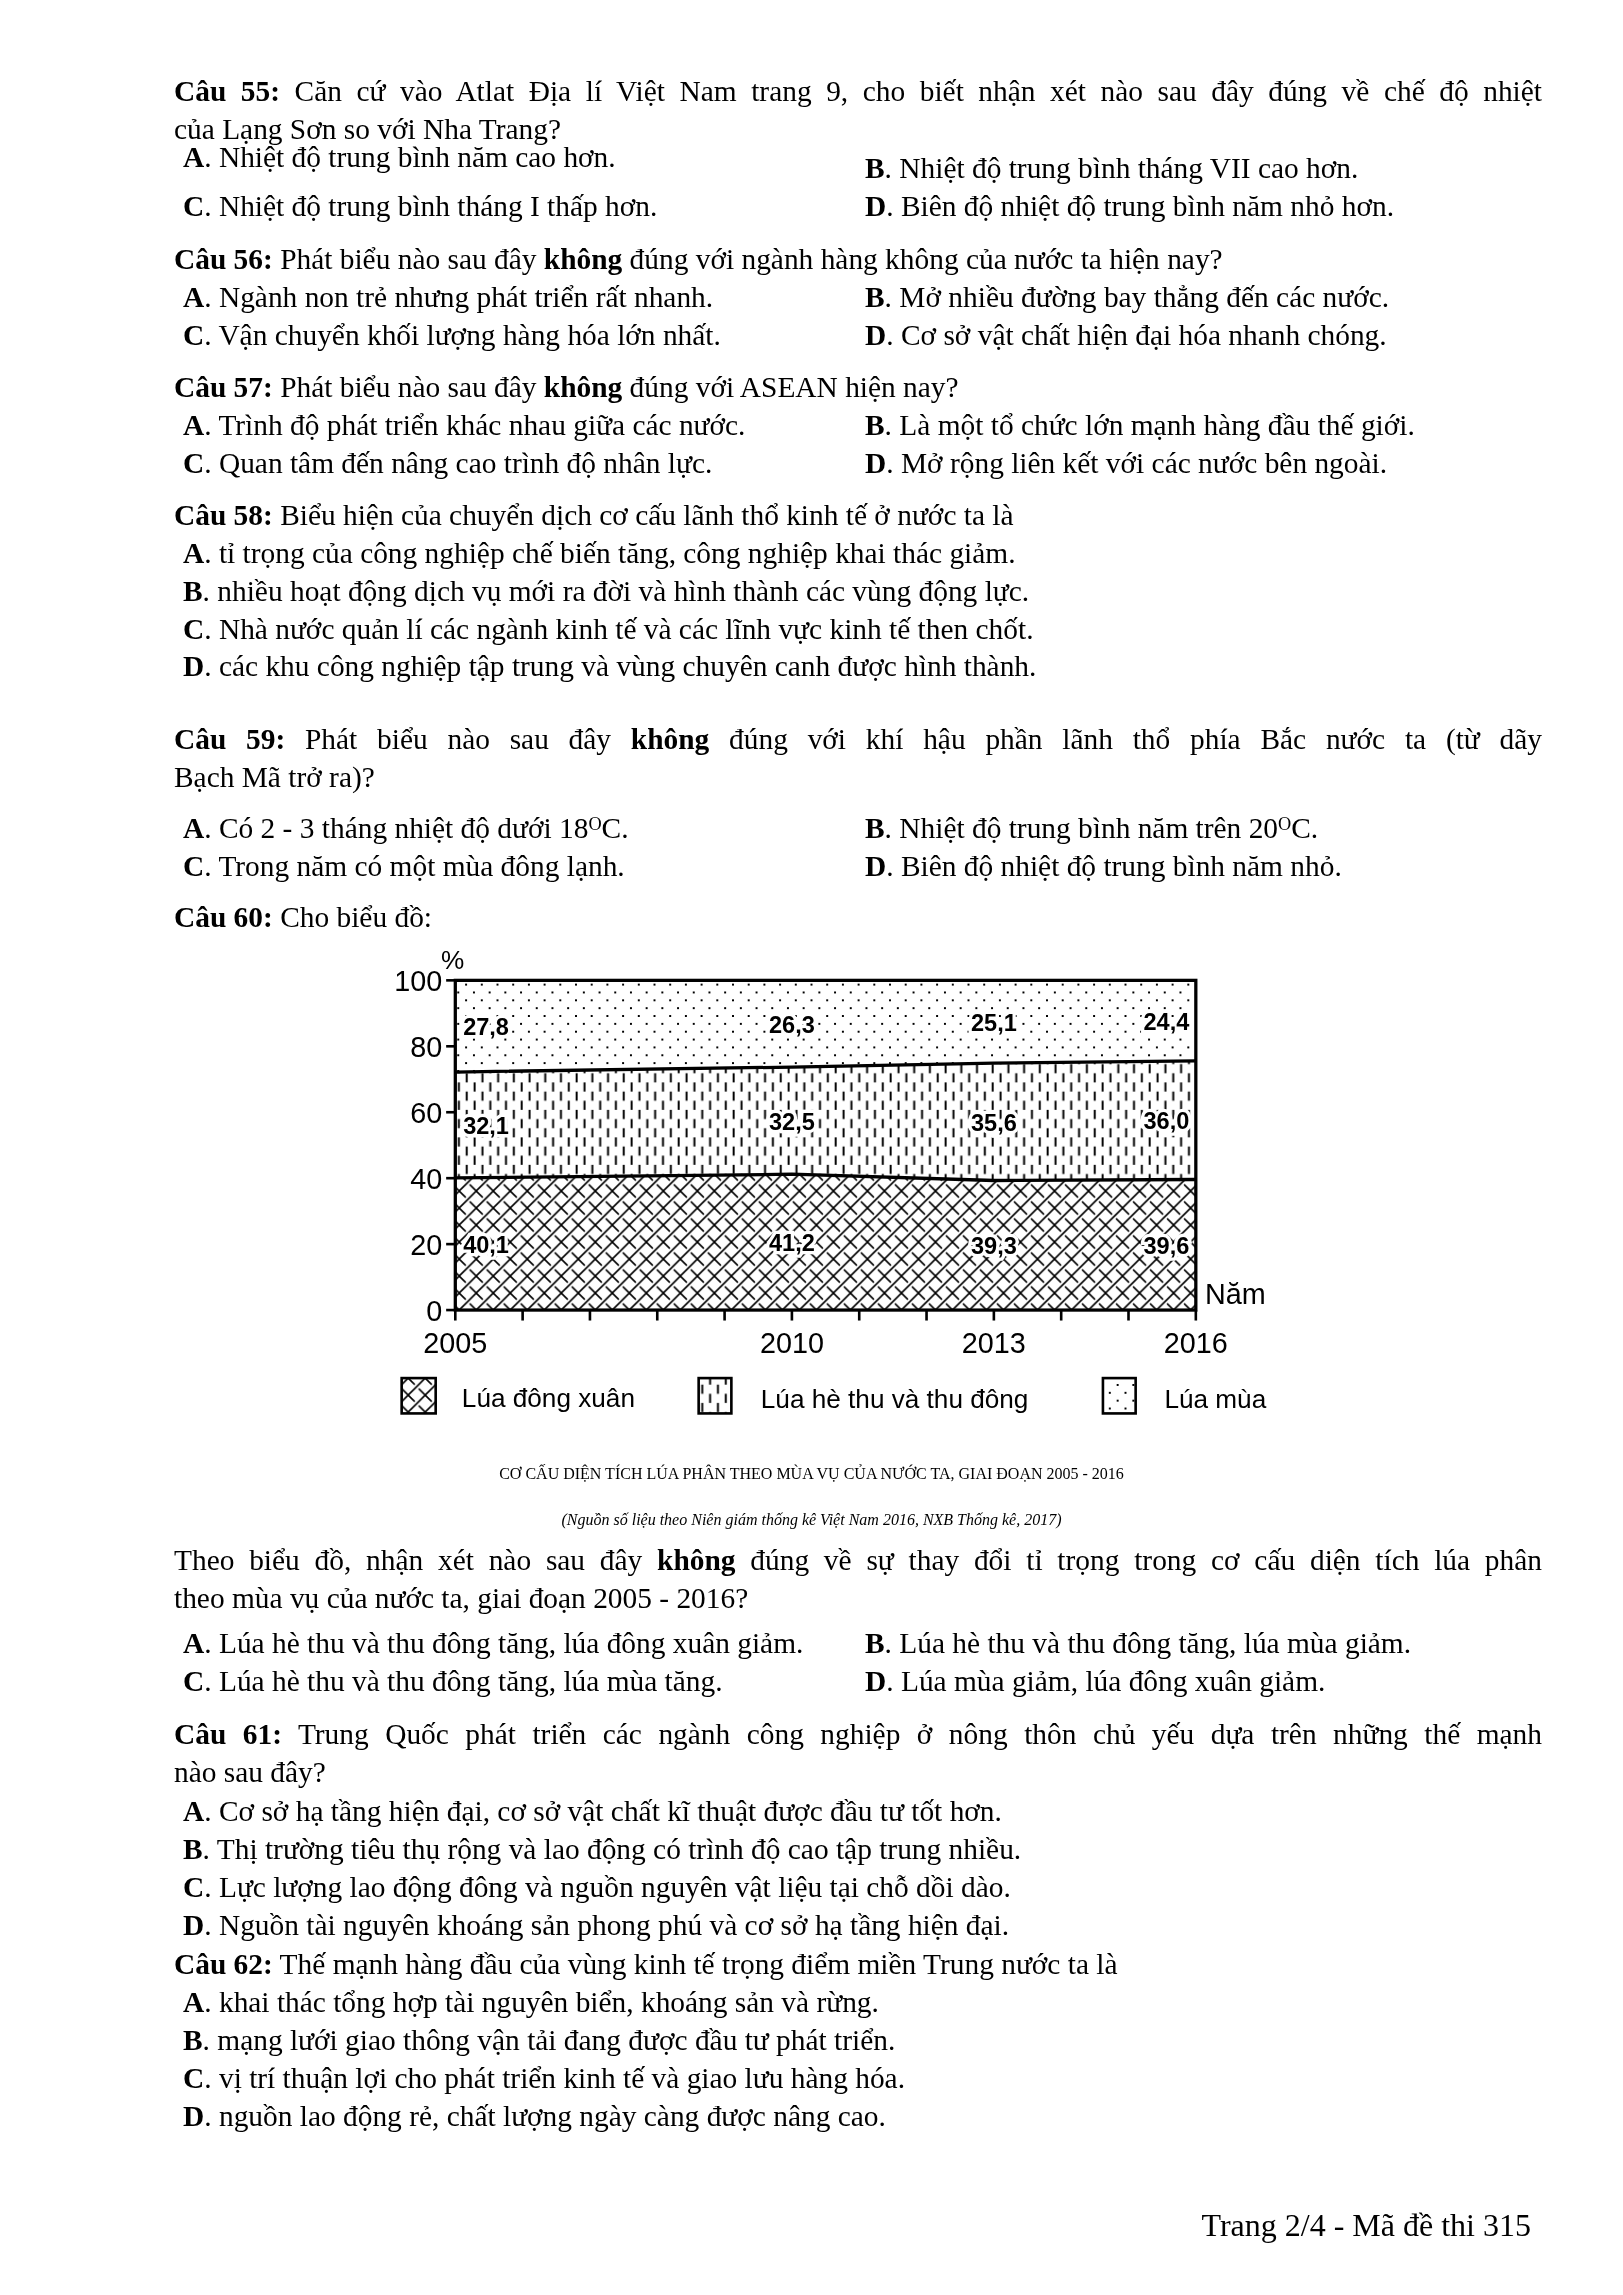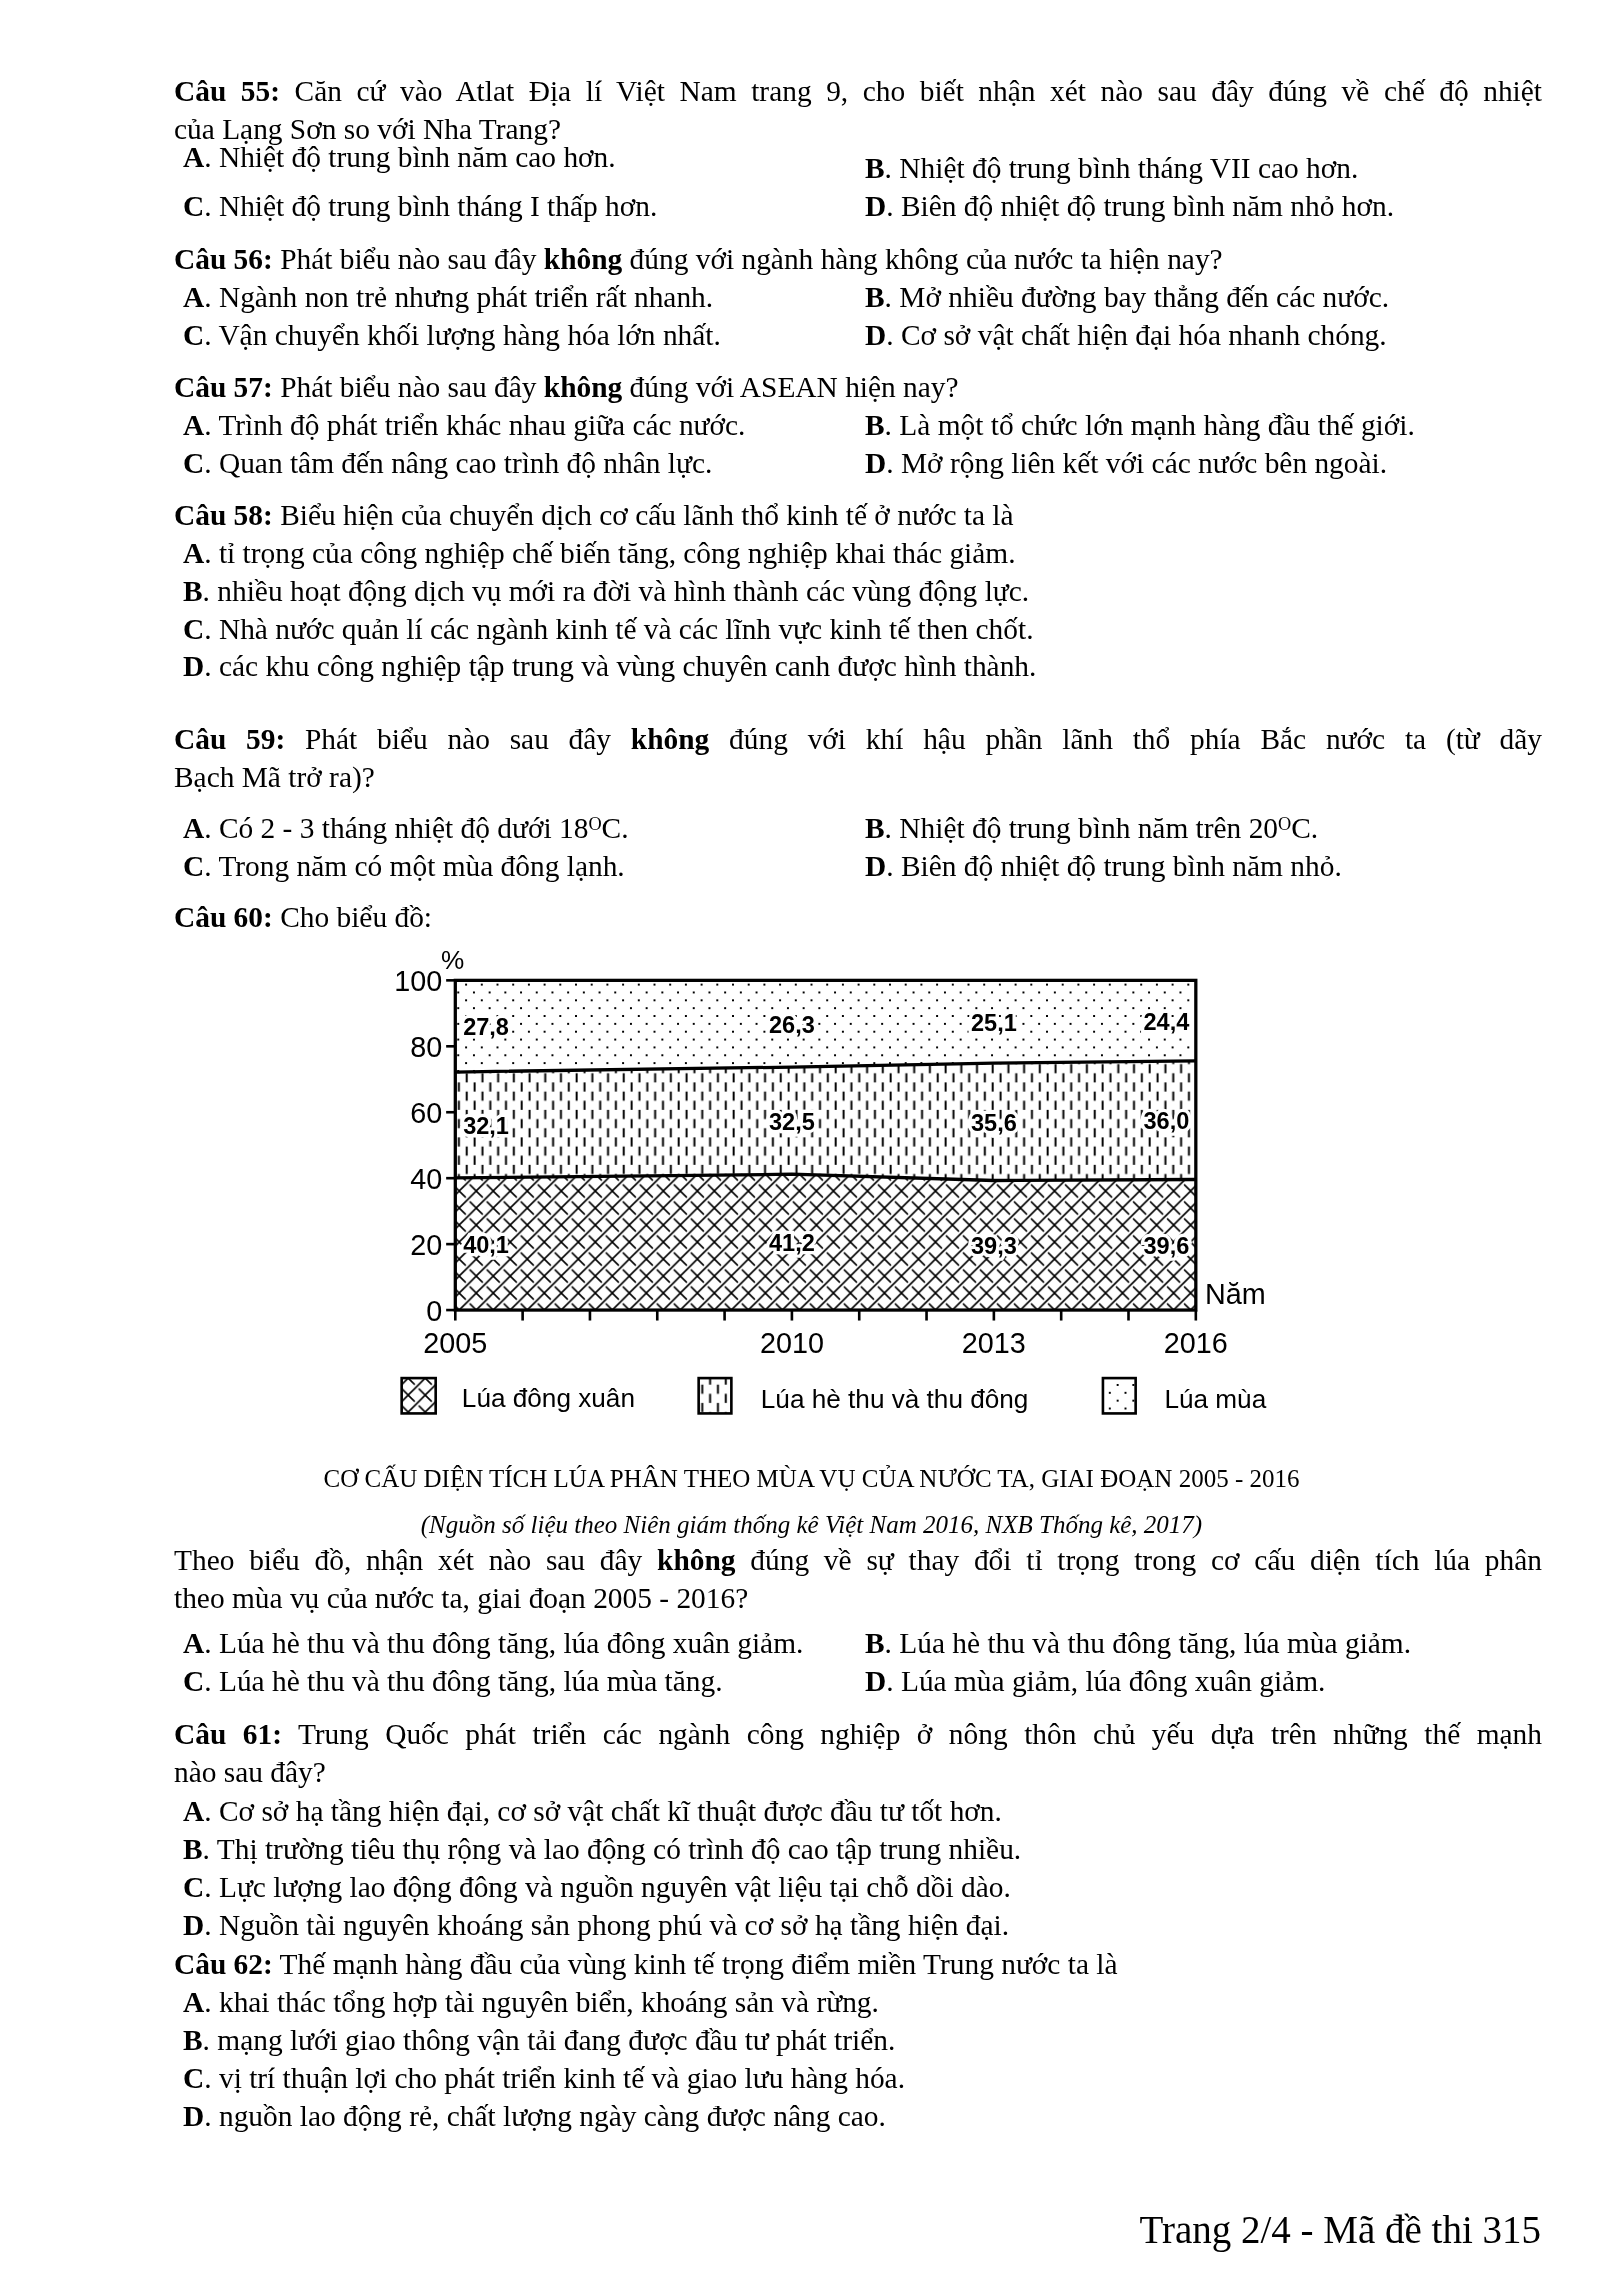--- a/index.html
+++ b/index.html
@@ -6,23 +6,23 @@
   body { width:1623px; height:2295px; position:relative; overflow:hidden;
          font-family:"Liberation Serif", "DejaVu Serif", serif; color:#000; }
   .ln { position:absolute; font-size:29.4px; line-height:1; white-space:nowrap; }
   .q  { left:174px; }
   .oa { left:183px; }
   .ob { left:865px; }
   .bold { font-weight:bold; }
   .just { width:1368px; text-align:justify; text-align-last:justify; }
   .sup { font-size:18.3px; vertical-align:top; position:relative; top:1.3px; }
   .chart-wrap { position:absolute; left:0; top:0; }
-  .caption { position:absolute; left:0; width:1623px; text-align:center; font-size:25px; line-height:1; }
+  .caption { position:absolute; left:0; width:1623px; text-align:center; font-size:16px; line-height:1; }
   .caption.src { font-style:italic; }
-  .footer { position:absolute; right:82px; top:2207px; font-size:39px; }
+  .footer { position:absolute; right:92px; top:2207px; font-size:32px; }
 </style>
 </head>
 <body>
 
 <div class="ln q just" style="top:77px;">
   <span class="bold">Câu 55:</span><span> Căn cứ vào Atlat Địa lí Việt Nam trang 9, cho biết nhận xét nào sau đây đúng về chế độ nhiệt</span>
 </div>
 <div class="ln q" style="top:115px;">của Lạng Sơn so với Nha Trang?</div>
 <div class="ln oa" style="top:143px;"><span class="bold">A</span><span>. Nhiệt độ trung bình năm cao hơn.</span></div>
 <div class="ln ob" style="top:154px;"><span class="bold">B</span><span>. Nhiệt độ trung bình tháng VII cao hơn.</span></div>

